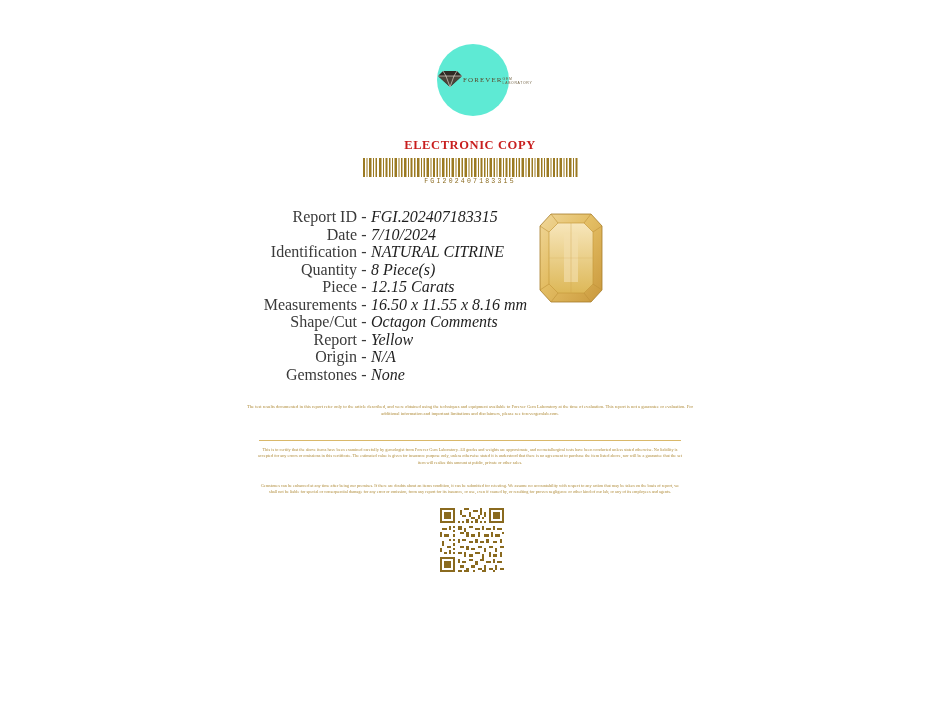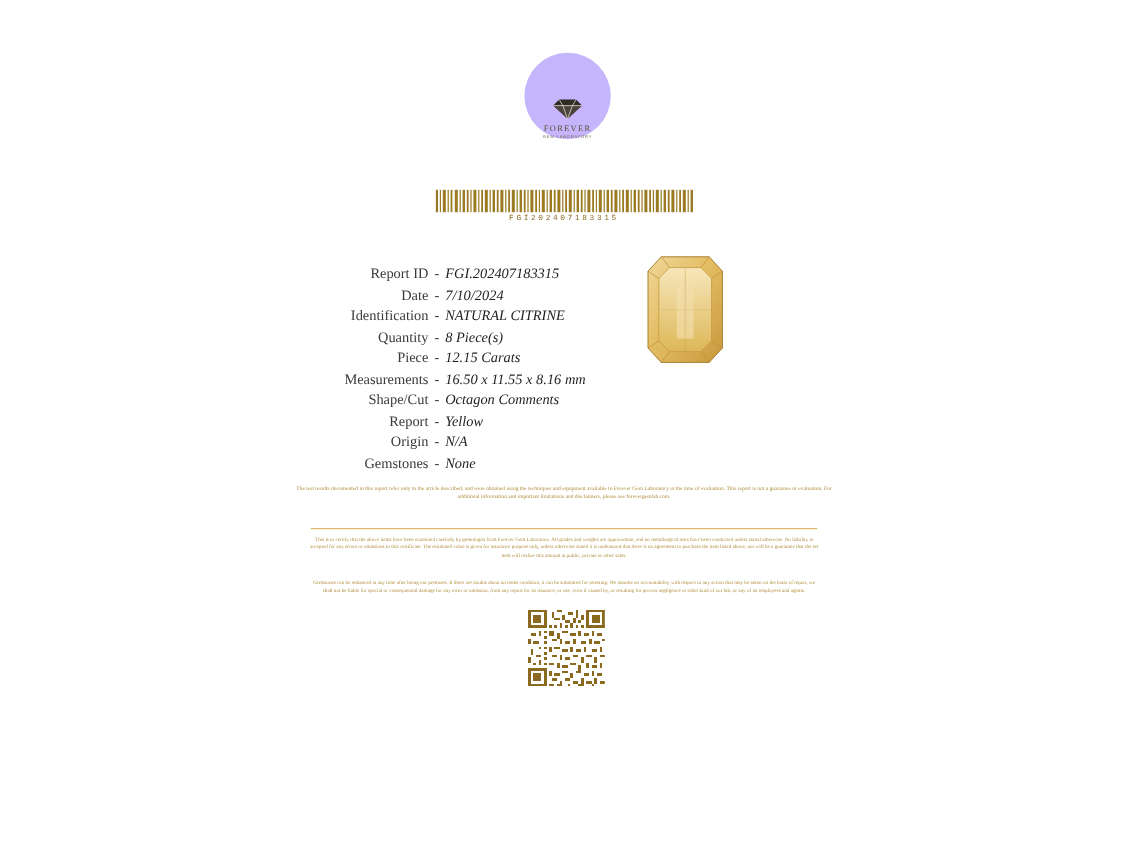--- a/index.html
+++ b/index.html
@@ -24,25 +24,25 @@
     position: absolute;
     left: 437px;
     top: 44px;
     width: 72px;
     height: 72px;
   }
   .logo-circle {
     width: 72px;
     height: 72px;
     border-radius: 50%;
-    background: #c4b5fd;
+    background: #5eead4;
     display: flex;
-    flex-direction: column;
+    flex-direction: row;
     align-items: center;
-    justify-content: flex-end;
+    justify-content: space-between;
   }
   .logo-gem {
     width: 26px;
     height: 18px;
     position: relative;
     margin-bottom: 3px;
   }
   .logo-gem svg { display: block; }
   .logo-name {
     font-family: "Liberation Serif", serif;
@@ -91,23 +91,22 @@
     letter-spacing: 2.2px;
     color: #8a6a1f;
     margin-top: 1px;
   }
   
   .details {
     position: absolute;
     left: 250px;
     top: 208px;
     width: 300px;
-    font-size: 12px;
+    font-size: 16px;
     color: #2c2c2c;
-    margin-top: 13px;
   }
   .detail-row {
     display: flex;
     align-items: baseline;
     height: 17.5px;
   }
   .detail-label {
     width: 107px;
     text-align: right;
     color: #3a3a3a;
@@ -190,20 +189,21 @@
           <polygon points="13,17 1,6 25,6" fill="#4a443a"></polygon>
           <polyline points="6,1 9,6 13,17 17,6 20,1" fill="none" stroke="#f3ece0" stroke-width="0.6"></polyline>
           <line x1="1" y1="6" x2="25" y2="6" stroke="#f3ece0" stroke-width="0.6"></line>
         </svg>
       </span>
       <div class="logo-name">FOREVER</div>
       <div class="logo-sub">GEM LABORATORY</div>
     </div>
   </div>
 
+  <div class="electronic-copy">ELECTRONIC COPY</div>
 
   <div class="barcode-wrap">
     <svg class="barcode" viewBox="0 0 215 19" preserveAspectRatio="none">
       <g fill="#9b7a22">
         <rect x="0" y="0" width="2" height="19"></rect>
           <rect x="3.5" y="0" width="1" height="19"></rect>
         <rect x="6" y="0" width="2.5" height="19"></rect>
           <rect x="10" y="0" width="1" height="19"></rect>
         <rect x="12.5" y="0" width="1.5" height="19"></rect>
           <rect x="16" y="0" width="2.5" height="19"></rect>

